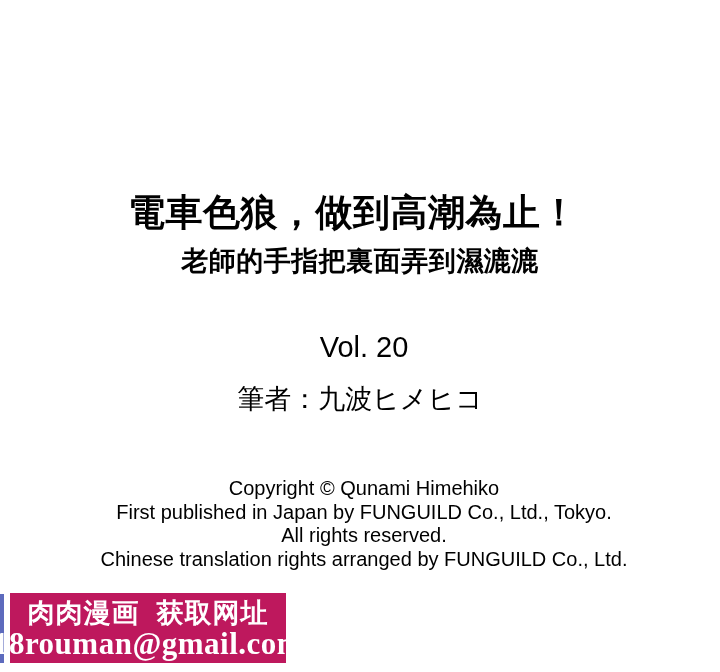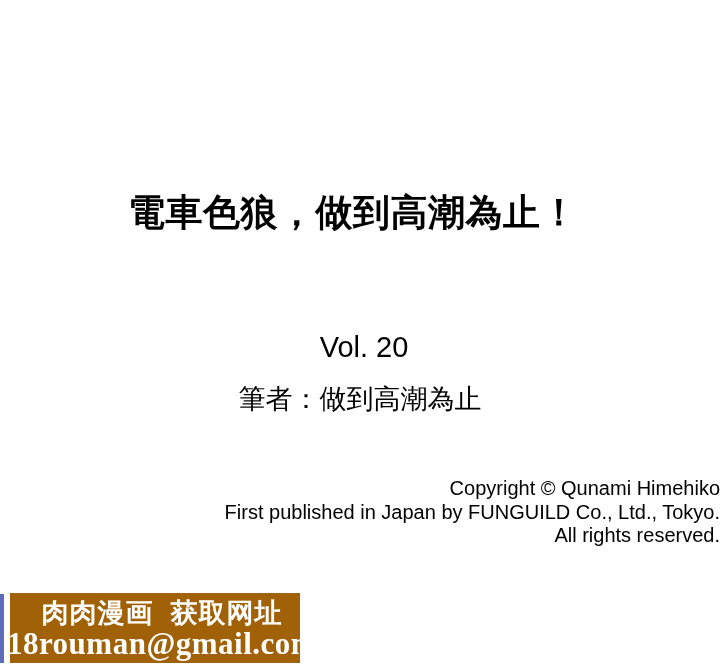--- a/index.html
+++ b/index.html
@@ -54,21 +54,21 @@
     text-align: center;
     font-size: 27px;
     font-weight: normal;
     white-space: nowrap;
   }
   .copyright-block {
     position: absolute;
     top: 477px;
     left: 8px;
     right: 0;
-    text-align: right;
+    text-align: center;
     font-size: 20px;
     line-height: 23.5px;
     font-weight: normal;
   }
   .watermark-banner {
     position: absolute;
     left: 10px;
     top: 593px;
     width: 276px;
     height: 70px;
@@ -102,31 +102,33 @@
     background: #5d6bbd;
   }
 </style>
 </head>
 <body>
 
 <div class="page" style="background: rgb(255, 255, 255);">
 
   <div class="page-title">電車色狼，做到高潮為止！</div>
 
+  <div class="page-subtitle">老師的手指把裏面弄到濕漉漉</div>
 
   <div class="volume-label">Vol. 20</div>
 
-  <div class="author-line">筆者：做到高潮為止</div>
+  <div class="author-line">筆者：九波ヒメヒコ</div>
 
   <div class="copyright-block">
     <div>Copyright © Qunami Himehiko</div>
     <div>First published in Japan by FUNGUILD Co., Ltd., Tokyo.</div>
     <div>All rights reserved.</div>
+    <div>Chinese translation rights arranged by FUNGUILD Co., Ltd.</div>
   </div>
 
   <div class="watermark-edge-strip" style="background: rgb(93, 107, 189);"></div>
 
-  <div class="watermark-banner" style="background: #a16207; padding-left: 14px;">
+  <div class="watermark-banner" style="background: #be185d;">
     <div class="watermark-site-name">肉肉漫画  获取网址</div>
     <div class="watermark-email">18rouman@gmail.com</div>
   </div>
 
 </div>
 
 </body></html>

